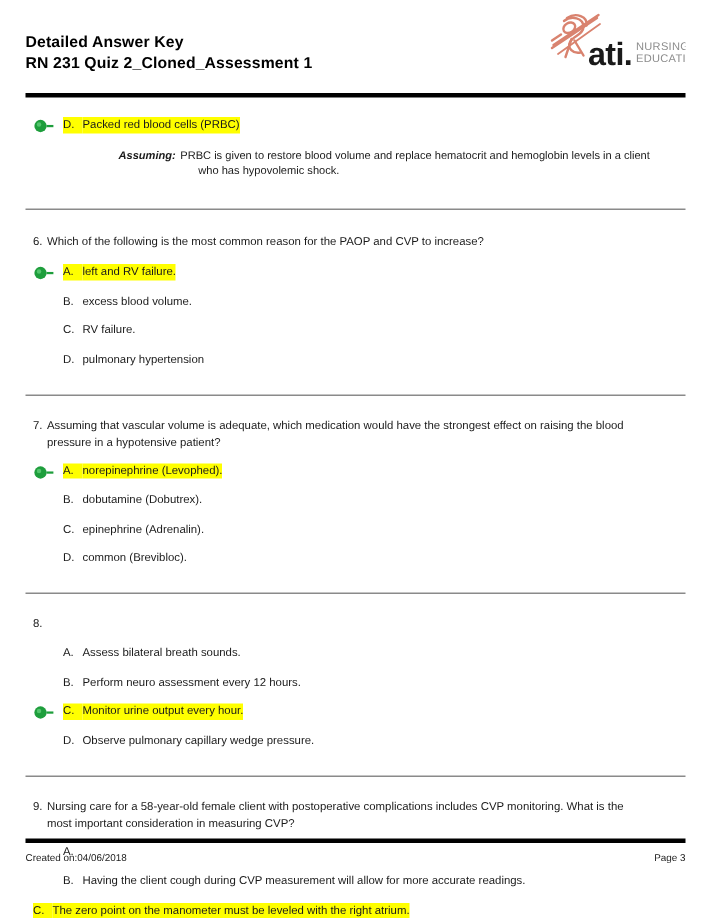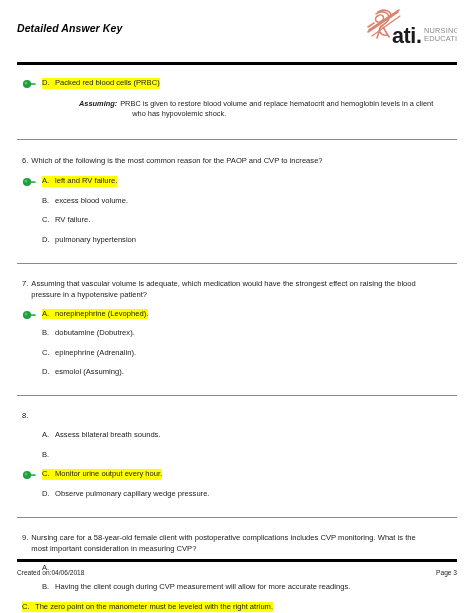--- a/index.html
+++ b/index.html
@@ -30,21 +30,20 @@
     height: 62px;
     padding-top: 21px;
     box-sizing: border-box;
   }
   .title-block {
     font-size: 10.5px;
     font-weight: bold;
     line-height: 1.35;
     letter-spacing: 0.1px;
     color: #000;
-    font-style: italic;
   }
   .title-line { display: block; white-space: nowrap; }
 
   .logo {
     position: absolute;
     right: 0px;
     top: 6px;
     width: 92px;
     height: 46px;
   }
@@ -147,20 +146,21 @@
   }
 </style>
 </head>
 <body>
 
 <div class="page">
 
   <div class="header">
     <div class="title-block">
       <span class="title-line">Detailed Answer Key</span>
+      <span class="title-line">RN 231 Quiz 2_Cloned_Assessment 1</span>
     </div>
 
     <div class="logo">
       <svg width="92" height="46" viewBox="0 0 92 46" xmlns="http://www.w3.org/2000/svg">
 
         <g stroke="#d9836f" fill="none" stroke-width="1.6" stroke-linecap="round">
           <path d="M4 24 L34 4"></path>
           <path d="M3 26 L33 6"></path>
           <path d="M7 30 L35 10" stroke-width="1.2"></path>
           <path d="M11 8 C16 4, 24 6, 24 12 C24 17, 17 18, 15 22 C13 26, 17 30, 22 29"></path>
@@ -286,21 +286,21 @@
       <span class="marker-slot"></span>
       <span class="opt-body">
         <span class="opt-letter">C.</span>
         <span class="opt-text">epinephrine (Adrenalin).</span>
       </span>
     </div>
     <div class="option-row" style="margin-top:9px;">
       <span class="marker-slot"></span>
       <span class="opt-body">
         <span class="opt-letter">D.</span>
-        <span class="opt-text">esmolol (Assuming).</span>
+        <span class="opt-text">common (Brevibloc).</span>
       </span>
     </div>
   </div>
 
   <div class="rule-thin" style="margin-top:17px;"></div>
 
   <div class="block" style="padding-top:14px;">
     <div class="question">
       <span class="q-num">8.</span>
       <span class="q-text">
@@ -311,20 +311,21 @@
       <span class="marker-slot"></span>
       <span class="opt-body">
         <span class="opt-letter">A.</span>
         <span class="opt-text">Assess bilateral breath sounds.</span>
       </span>
     </div>
     <div class="option-row" style="margin-top:9px;">
       <span class="marker-slot"></span>
       <span class="opt-body">
         <span class="opt-letter">B.</span>
+        <span class="opt-text">Perform neuro assessment every 12 hours.</span>
       </span>
     </div>
     <div class="option-row hl" style="margin-top:9px;">
       <span class="marker-slot">
         <svg width="20" height="10" viewBox="0 0 20 10">
             <circle cx="5" cy="5" r="4.1" fill="#1e9e3c"></circle>
             <circle cx="4" cy="4" r="1.5" fill="#53c46d"></circle>
             <rect x="9" y="4.3" width="4.6" height="1.5" fill="#1e9e3c"></rect>
           </svg>
       </span>

